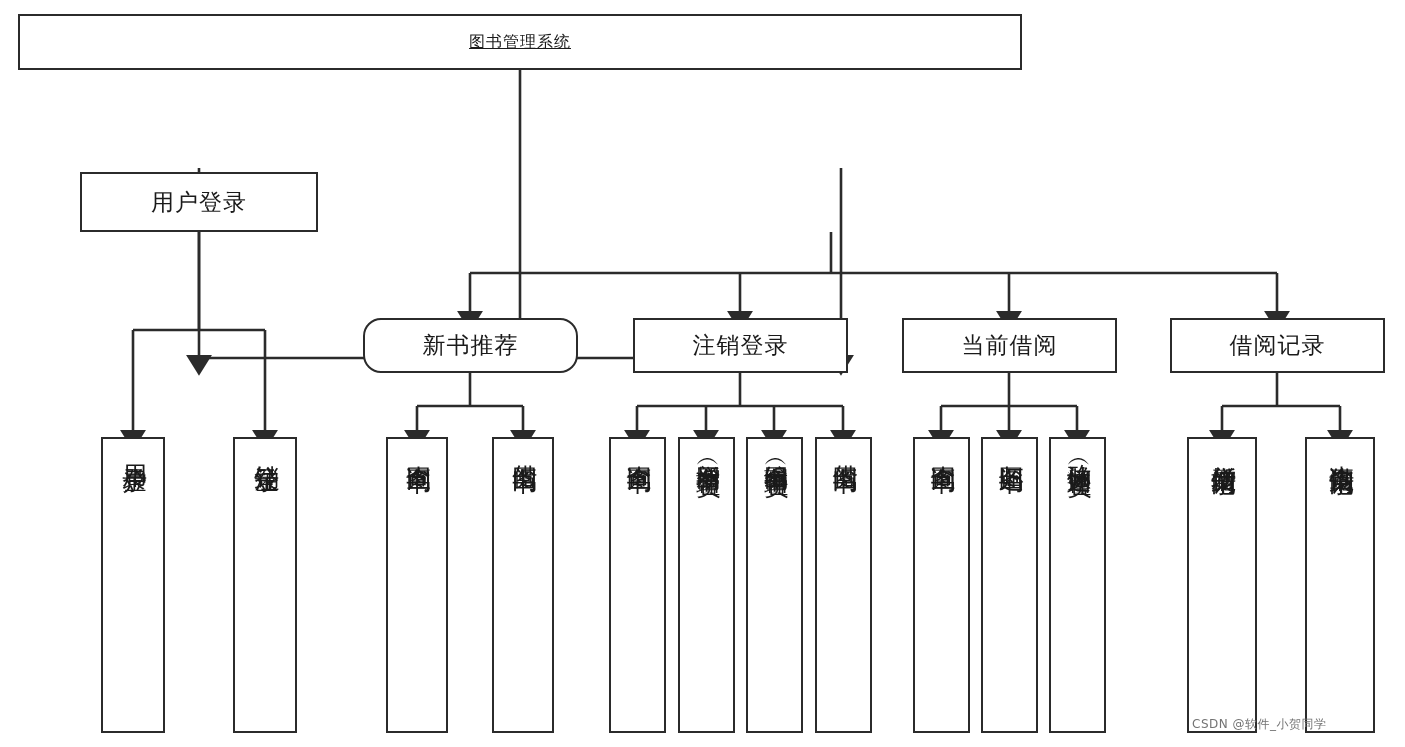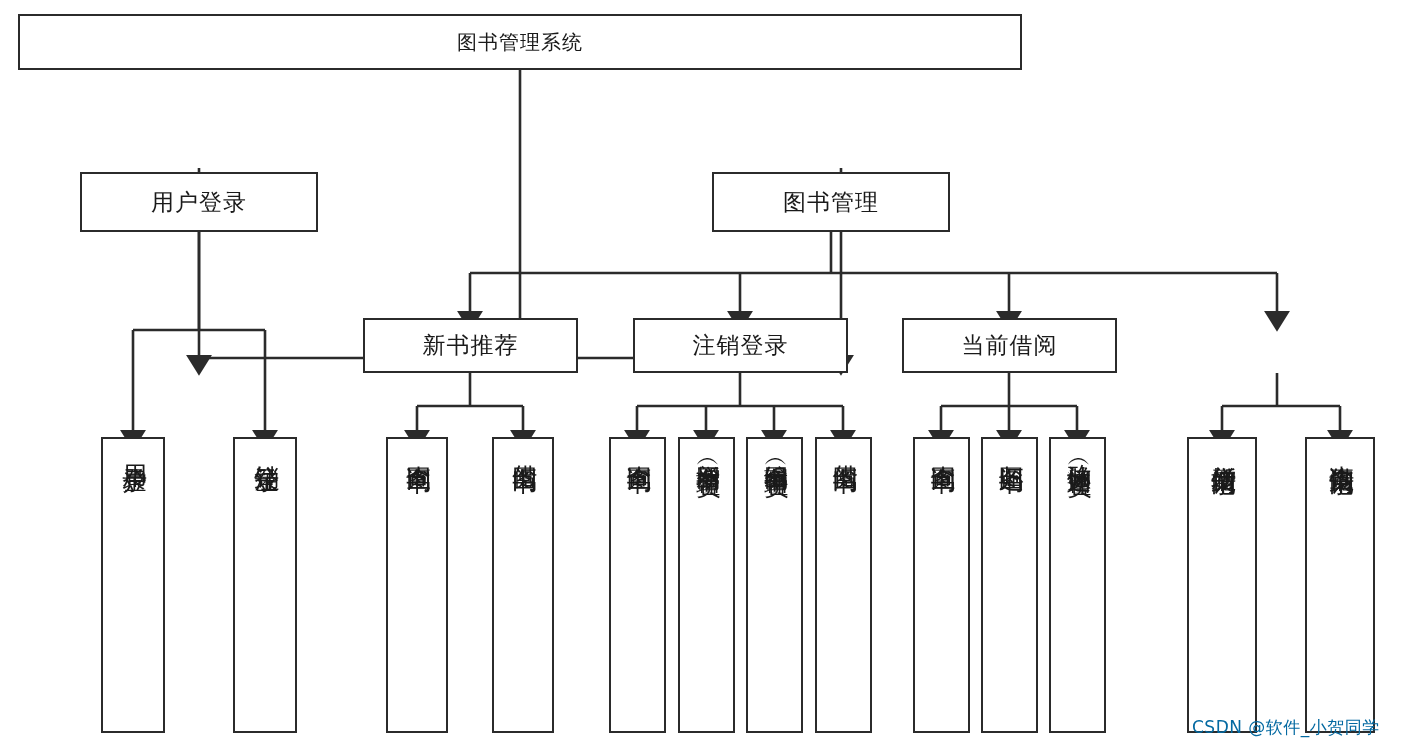--- a/index.html
+++ b/index.html
@@ -34,21 +34,22 @@
     display: flex;
     align-items: center;
     justify-content: center;
     color: #1a1a1a;
   }
   .node.horiz {
     font-size: 23px;
     letter-spacing: 1px;
   }
   .node.root {
-    font-size: 20px;
+    font-size: 16px;
+    text-decoration: underline;
   }
   .node.vert {
     align-items: flex-start;
     padding-top: 6px;
   }
   .vert .vlabel {
     writing-mode: vertical-rl;
     text-orientation: upright;
     font-size: 25px;
     line-height: 1.06;
@@ -57,22 +58,22 @@
     transform: translateX(1px);
   }
   .vert.tall .vlabel {
     font-size: 25px;
   }
   .vert.narrow .vlabel {
     font-size: 24px;
   }
   .watermark {
     position: absolute;
-    font-size: 17px;
-    color: #0369a1;
+    font-size: 12px;
+    color: #737373;
     white-space: nowrap;
     letter-spacing: 0.5px;
   }
 </style>
 </head>
 <body>
 
 <div id="canvas">
 
   <svg id="wires" viewBox="0 0 1405 747" xmlns="http://www.w3.org/2000/svg">
@@ -126,32 +127,32 @@
     </g>
   </svg>
 
   <div class="node horiz root" style="left:18px; top:14px; width:1004px; height:56px;">
     <span>图书管理系统</span>
   </div>
 
   <div class="node horiz" style="left:80px; top:172px; width:238px; height:60px;">
     <span>用户登录</span>
   </div>
-  <div class="node horiz" style="left:712px; top:172px; width:238px; height:60px;">
-    <span>图书管理</span>
-  </div>
 
-  <div class="node horiz" style="left:363px; top:318px; width:215px; height:55px;">
+  <div class="node horiz" style="left:363px; top:318px; width:215px; height:55px;border-radius:18px;">
     <span>新书推荐</span>
   </div>
   <div class="node horiz" style="left:633px; top:318px; width:215px; height:55px;">
     <span>注销登录</span>
   </div>
   <div class="node horiz" style="left:902px; top:318px; width:215px; height:55px;text-align:right;">
     <span>当前借阅</span>
+  </div>
+  <div class="node horiz" style="left:1170px; top:318px; width:215px; height:55px;">
+    <span>借阅记录</span>
   </div>
 
   <div class="node vert" style="left:101px; top:437px; width:64px; height:296px;">
     <span class="vlabel">用户登录</span>
   </div>
   <div class="node vert" style="left:233px; top:437px; width:64px; height:296px;">
     <span class="vlabel">注销登录</span>
   </div>
 
   <div class="node vert" style="left:386px; top:437px; width:62px; height:296px;">

